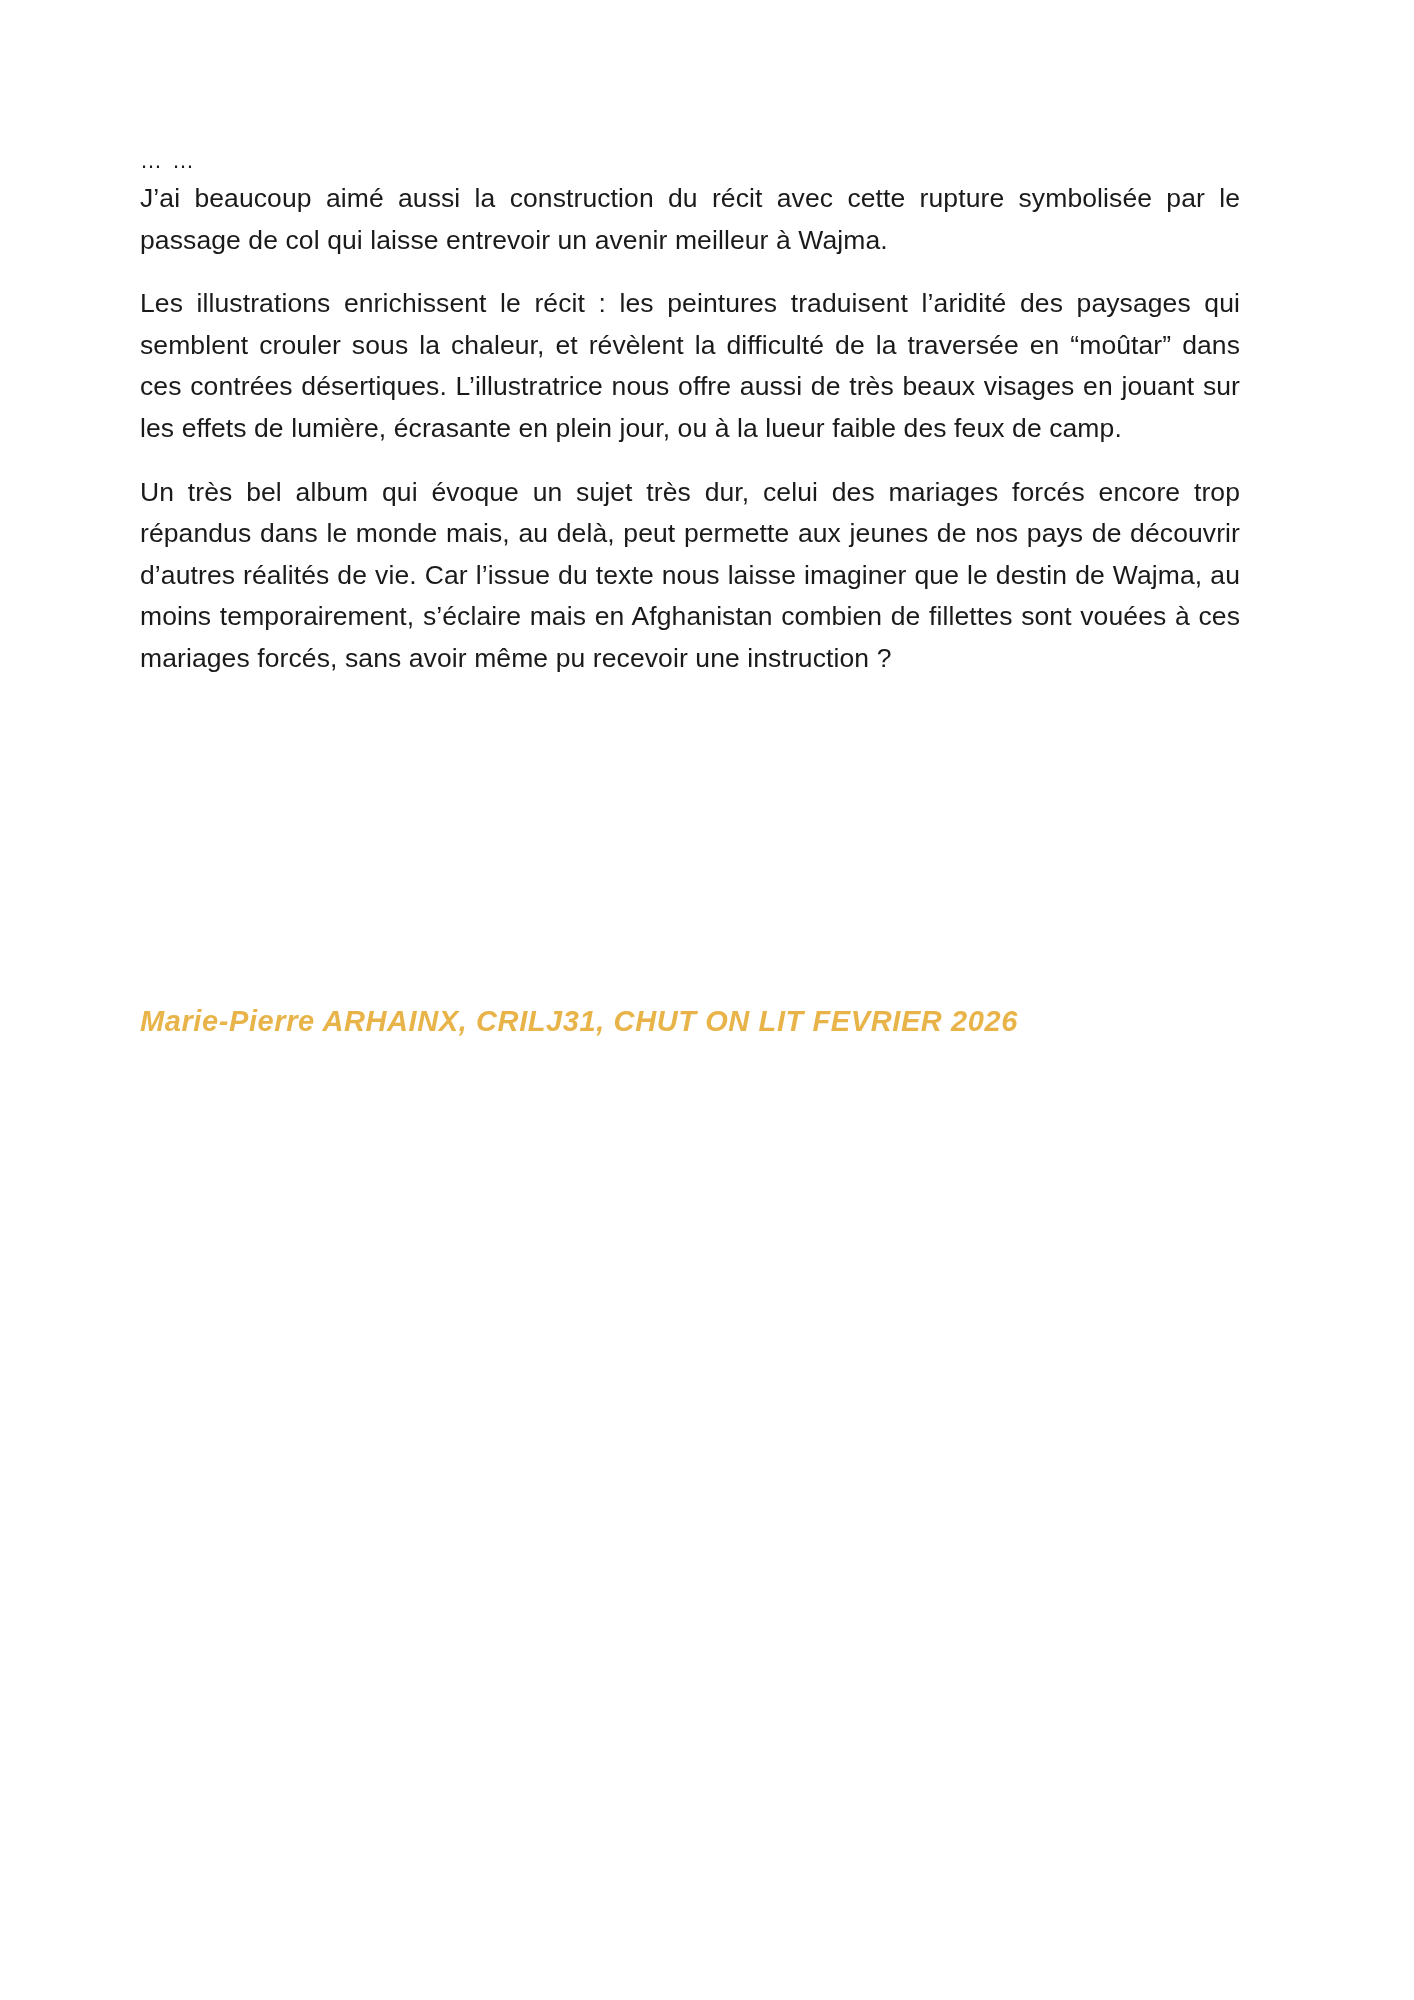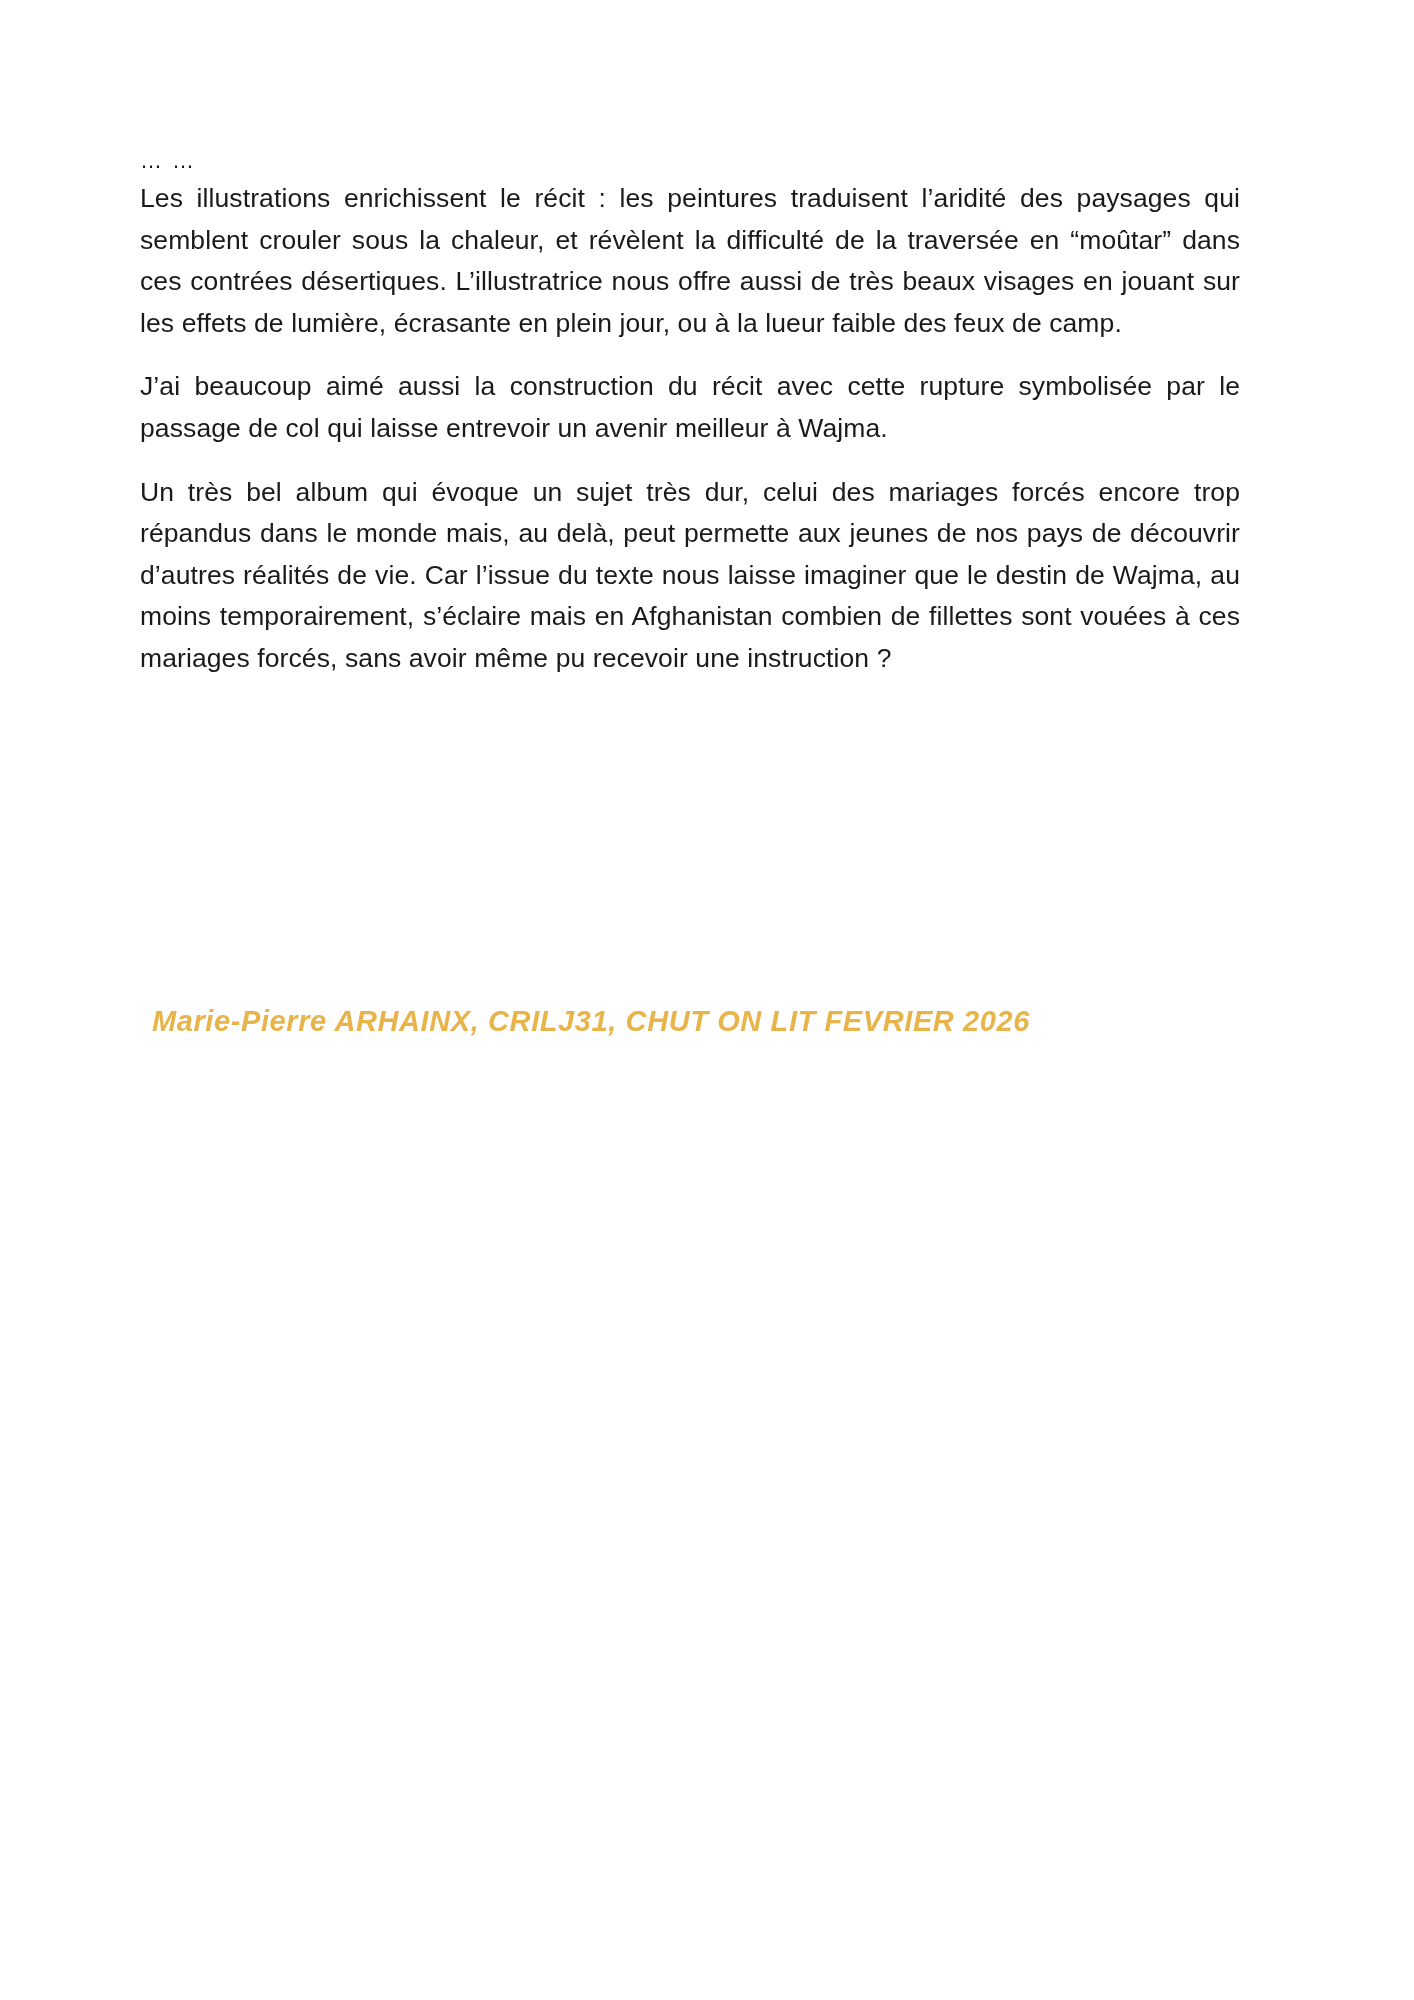--- a/index.html
+++ b/index.html
@@ -33,43 +33,43 @@
   }
   .ellipsis-line {
     font-family: "Liberation Sans", sans-serif;
     font-size: 22px;
     color: #1a1a1a;
     margin: 0 0 4px 0;
     letter-spacing: 2px;
   }
   .signature {
     position: absolute;
-    left: 152px;
+    left: 140px;
     top: 1005px;
     font-family: "Liberation Sans", sans-serif;
     font-style: italic;
     font-weight: bold;
     font-size: 29px;
     letter-spacing: 0.6px;
     color: #e8b44a;
     white-space: nowrap;
   }
 </style>
 </head>
 <body>
 
 <div class="page">
 
   <div class="content">
 
     <p class="ellipsis-line">… …</p>
 
+    <p class="doc-text">J’ai beaucoup aimé aussi la construction du récit avec cette rupture symbolisée par le passage de col qui laisse entrevoir un avenir meilleur à Wajma.</p>
+
     <p class="doc-text">Les illustrations enrichissent le récit : les peintures traduisent l’aridité des paysages qui semblent crouler sous la chaleur, et révèlent la difficulté de la traversée en “moûtar” dans ces contrées désertiques. L’illustratrice nous offre aussi de très beaux visages en jouant sur les effets de lumière, écrasante en plein jour, ou à la lueur faible des feux de camp.</p>
-
-    <p class="doc-text">J’ai beaucoup aimé aussi la construction du récit avec cette rupture symbolisée par le passage de col qui laisse entrevoir un avenir meilleur à Wajma.</p>
 
     <p class="doc-text">Un très bel album qui évoque un sujet très dur, celui des mariages forcés encore trop répandus dans le monde mais, au delà, peut permette aux jeunes de nos pays de découvrir d’autres réalités de vie. Car l’issue du texte nous laisse imaginer que le destin de Wajma, au moins temporairement, s’éclaire mais en Afghanistan combien de fillettes sont vouées à ces mariages forcés, sans avoir même pu recevoir une instruction ?</p>
 
   </div>
 
   <div class="signature">Marie-Pierre ARHAINX, CRILJ31, CHUT ON LIT FEVRIER 2026</div>
 
 </div>
 
 </body></html>

